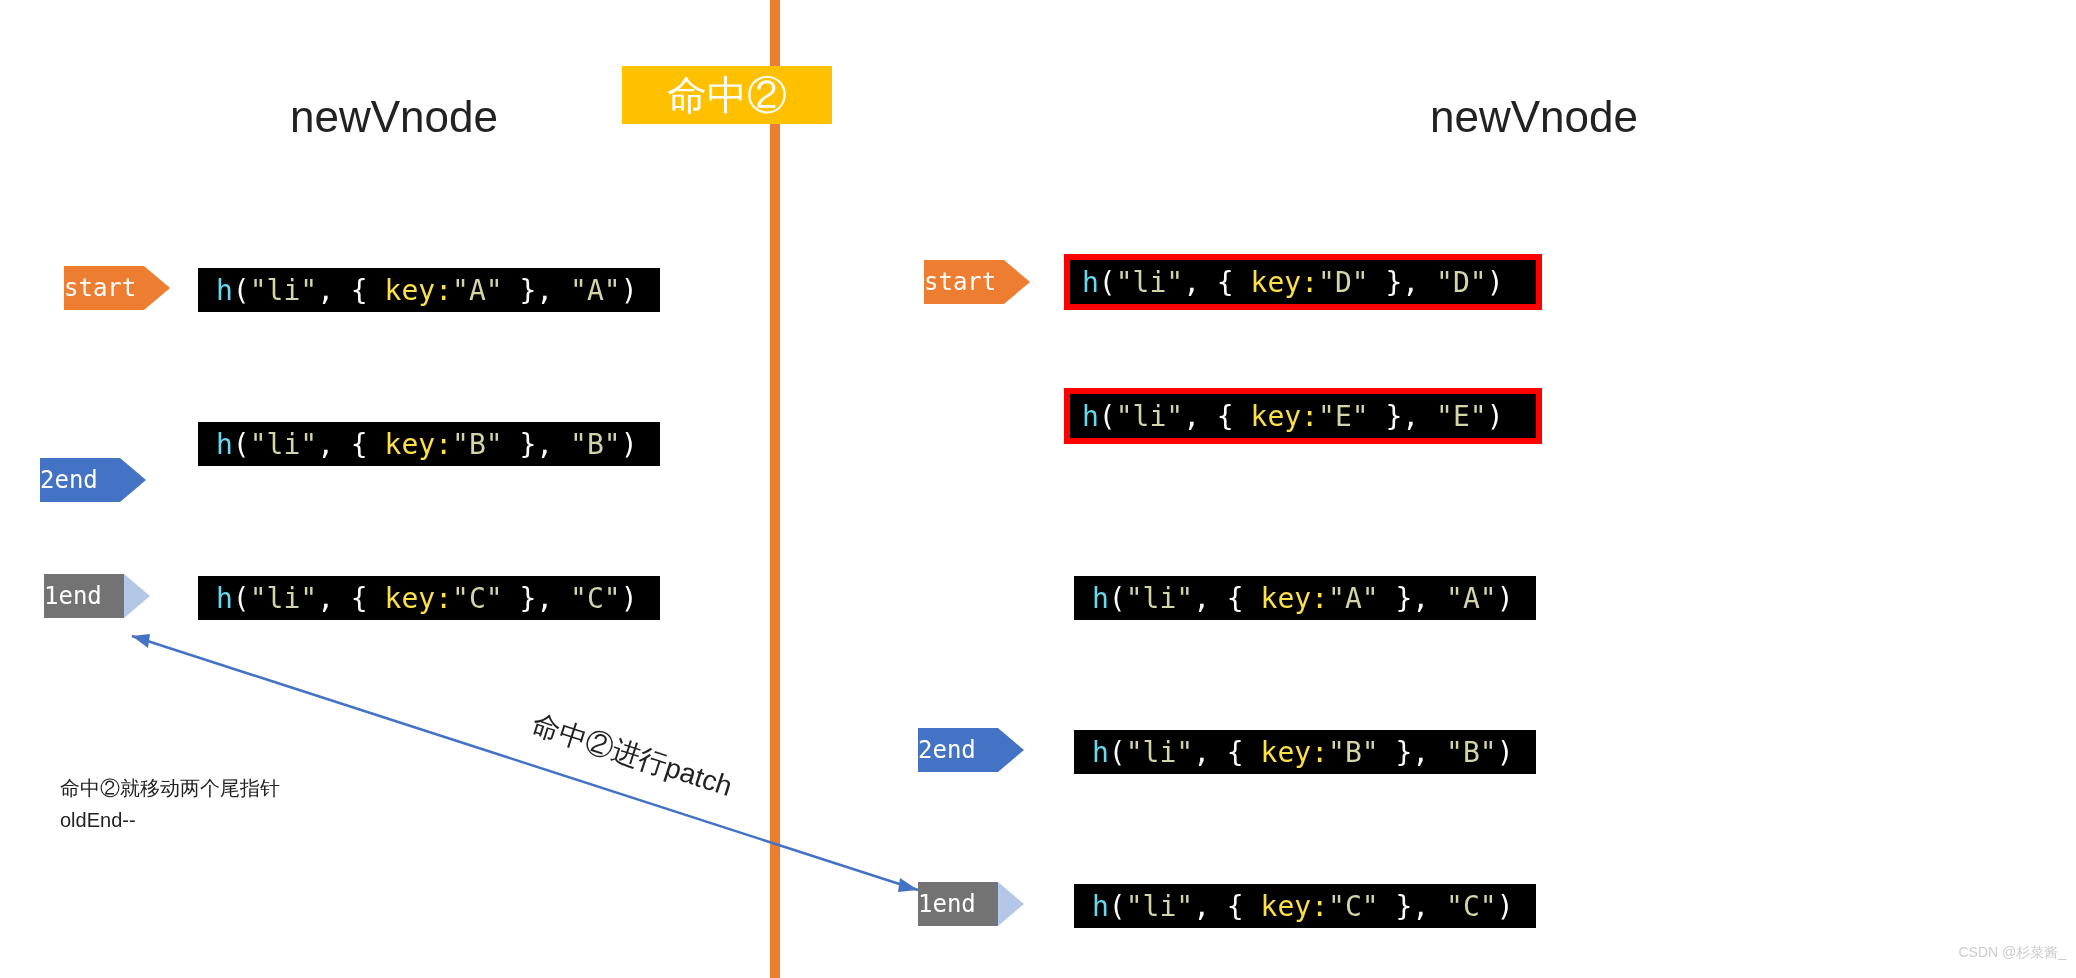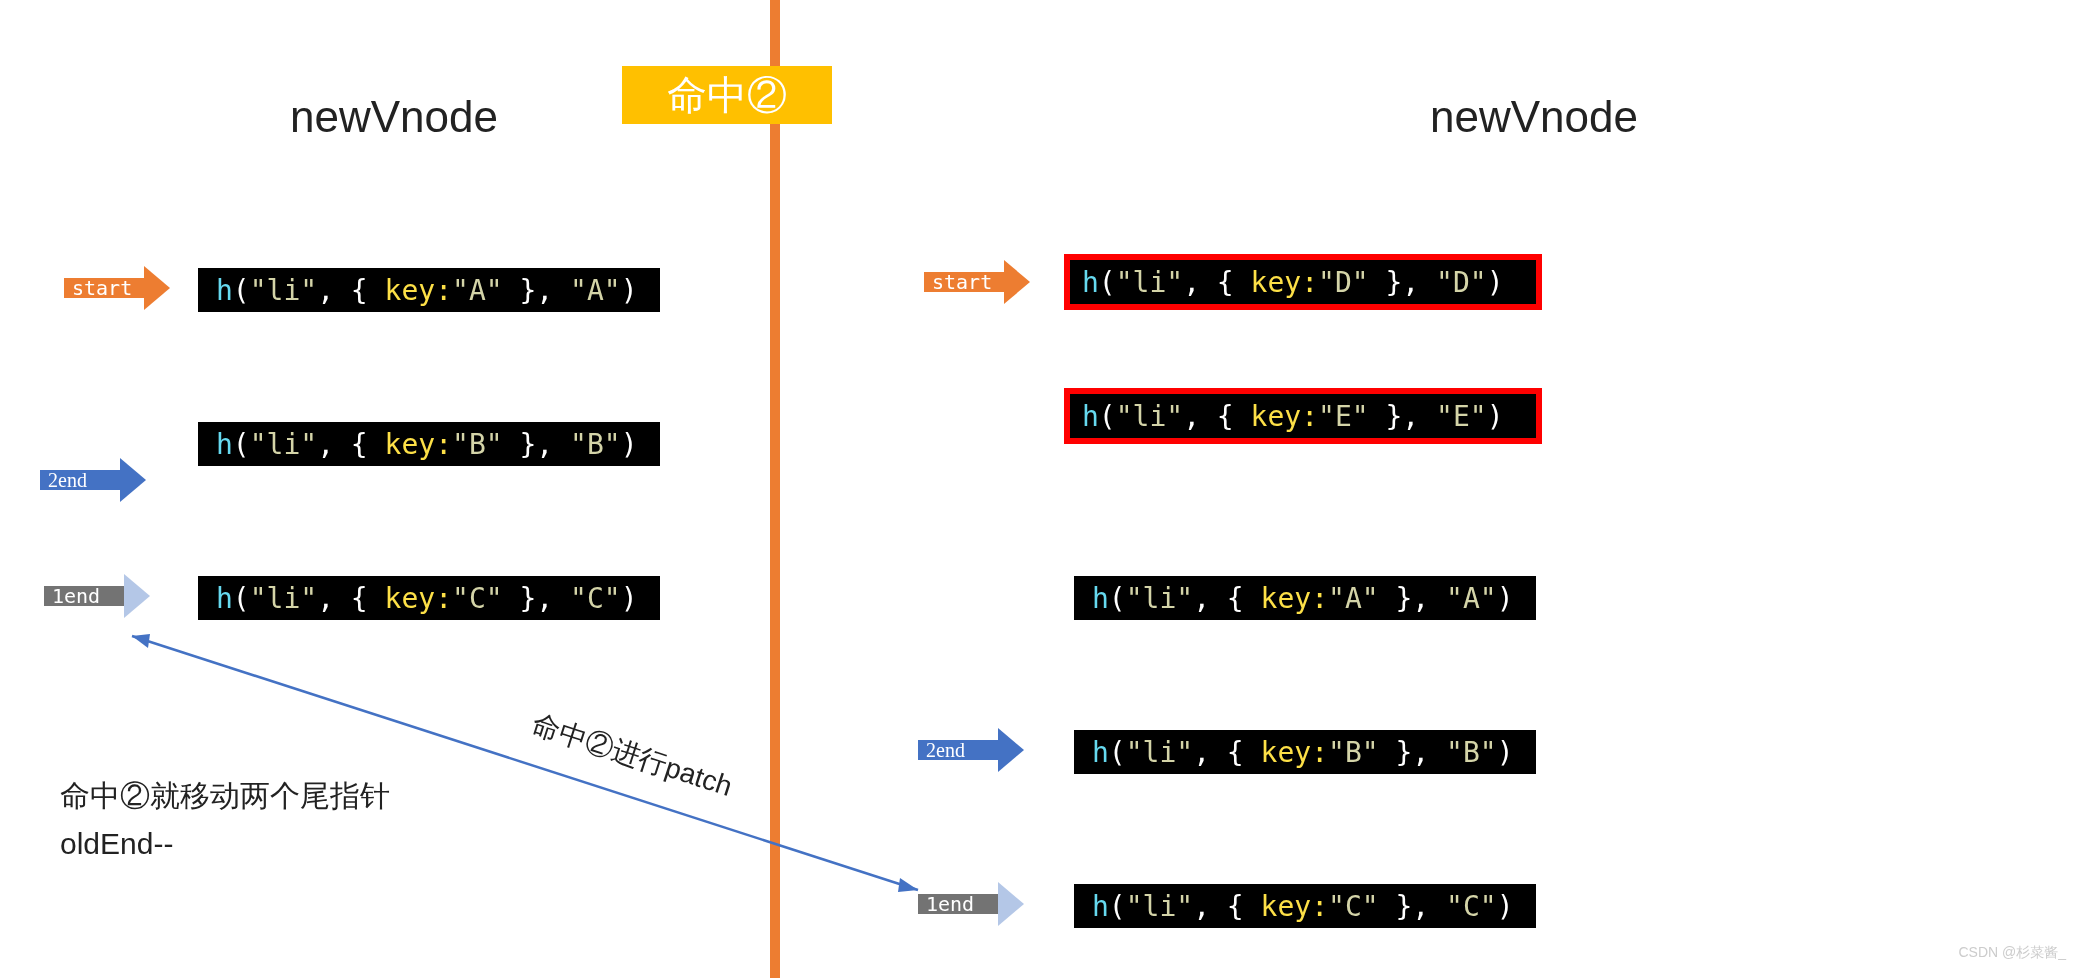--- a/index.html
+++ b/index.html
@@ -10,30 +10,30 @@
   
   .title { position: absolute; font-size: 44px; color: #222; font-weight: 300; }
   
   .code-box { position: absolute; height: 44px; background: #000; color: #fff; font-family: "Menlo", "Consolas", monospace; font-size: 28px; display: flex; align-items: center; padding: 0 18px; white-space: pre; }
   .code-box.red-border { border: 6px solid #FF0000; height: 56px; padding: 0 12px; }
   .code-box .fn { color: #66d9ef; }
   .code-box .str { color: #d4d4a8; }
   .code-box .key { color: #fde047; }
   
   .arrow { position: absolute; display: flex; align-items: center; }
-  .arrow .shaft { height: 20px; display: flex; align-items: center; justify-content: flex-start; padding-left: 8px; color: #fff; font-size: 20px; font-family: "Menlo", monospace; white-space: nowrap; }
+  .arrow .shaft { height: 44px; display: flex; align-items: center; justify-content: flex-start; color: #fff; font-size: 24px; font-family: "Menlo", monospace; white-space: nowrap; }
   .arrow .head { width: 0; height: 0; border-top: 22px solid transparent; border-bottom: 22px solid transparent; }
   .arrow.orange .shaft { background: #ED7D31; width: 80px; }
   .arrow.orange .head { border-left: 26px solid #ED7D31; }
-  .arrow.blue .shaft { background: #4472C4; width: 80px; font-family: Liberation Serif, serif; }
+  .arrow.blue .shaft { background: #4472C4; width: 80px; }
   .arrow.blue .head { border-left: 26px solid #4472C4; }
   .arrow.light .shaft { background: #737373; width: 80px; }
   .arrow.light .head { border-left: 26px solid #B4C7E7; }
   
-  .note { position: absolute; font-size: 30px; color: #222; line-height: 1.6; font-weight: 300; }
+  .note { position: absolute; font-size: 20px; color: #222; line-height: 1.6; font-weight: 300; }
   
   .connector { position: absolute; overflow: visible; }
   .connector line { stroke: #4472C4; stroke-width: 2.5; }
   .connector polygon { fill: #4472C4; }
   .connector text { fill: #222; font-size: 28px; font-family: sans-serif; }
   
   .watermark { position: absolute; right: 10px; bottom: 16px; font-size: 14px; color: #ccc; }
 </style>
 </head>
 <body>

